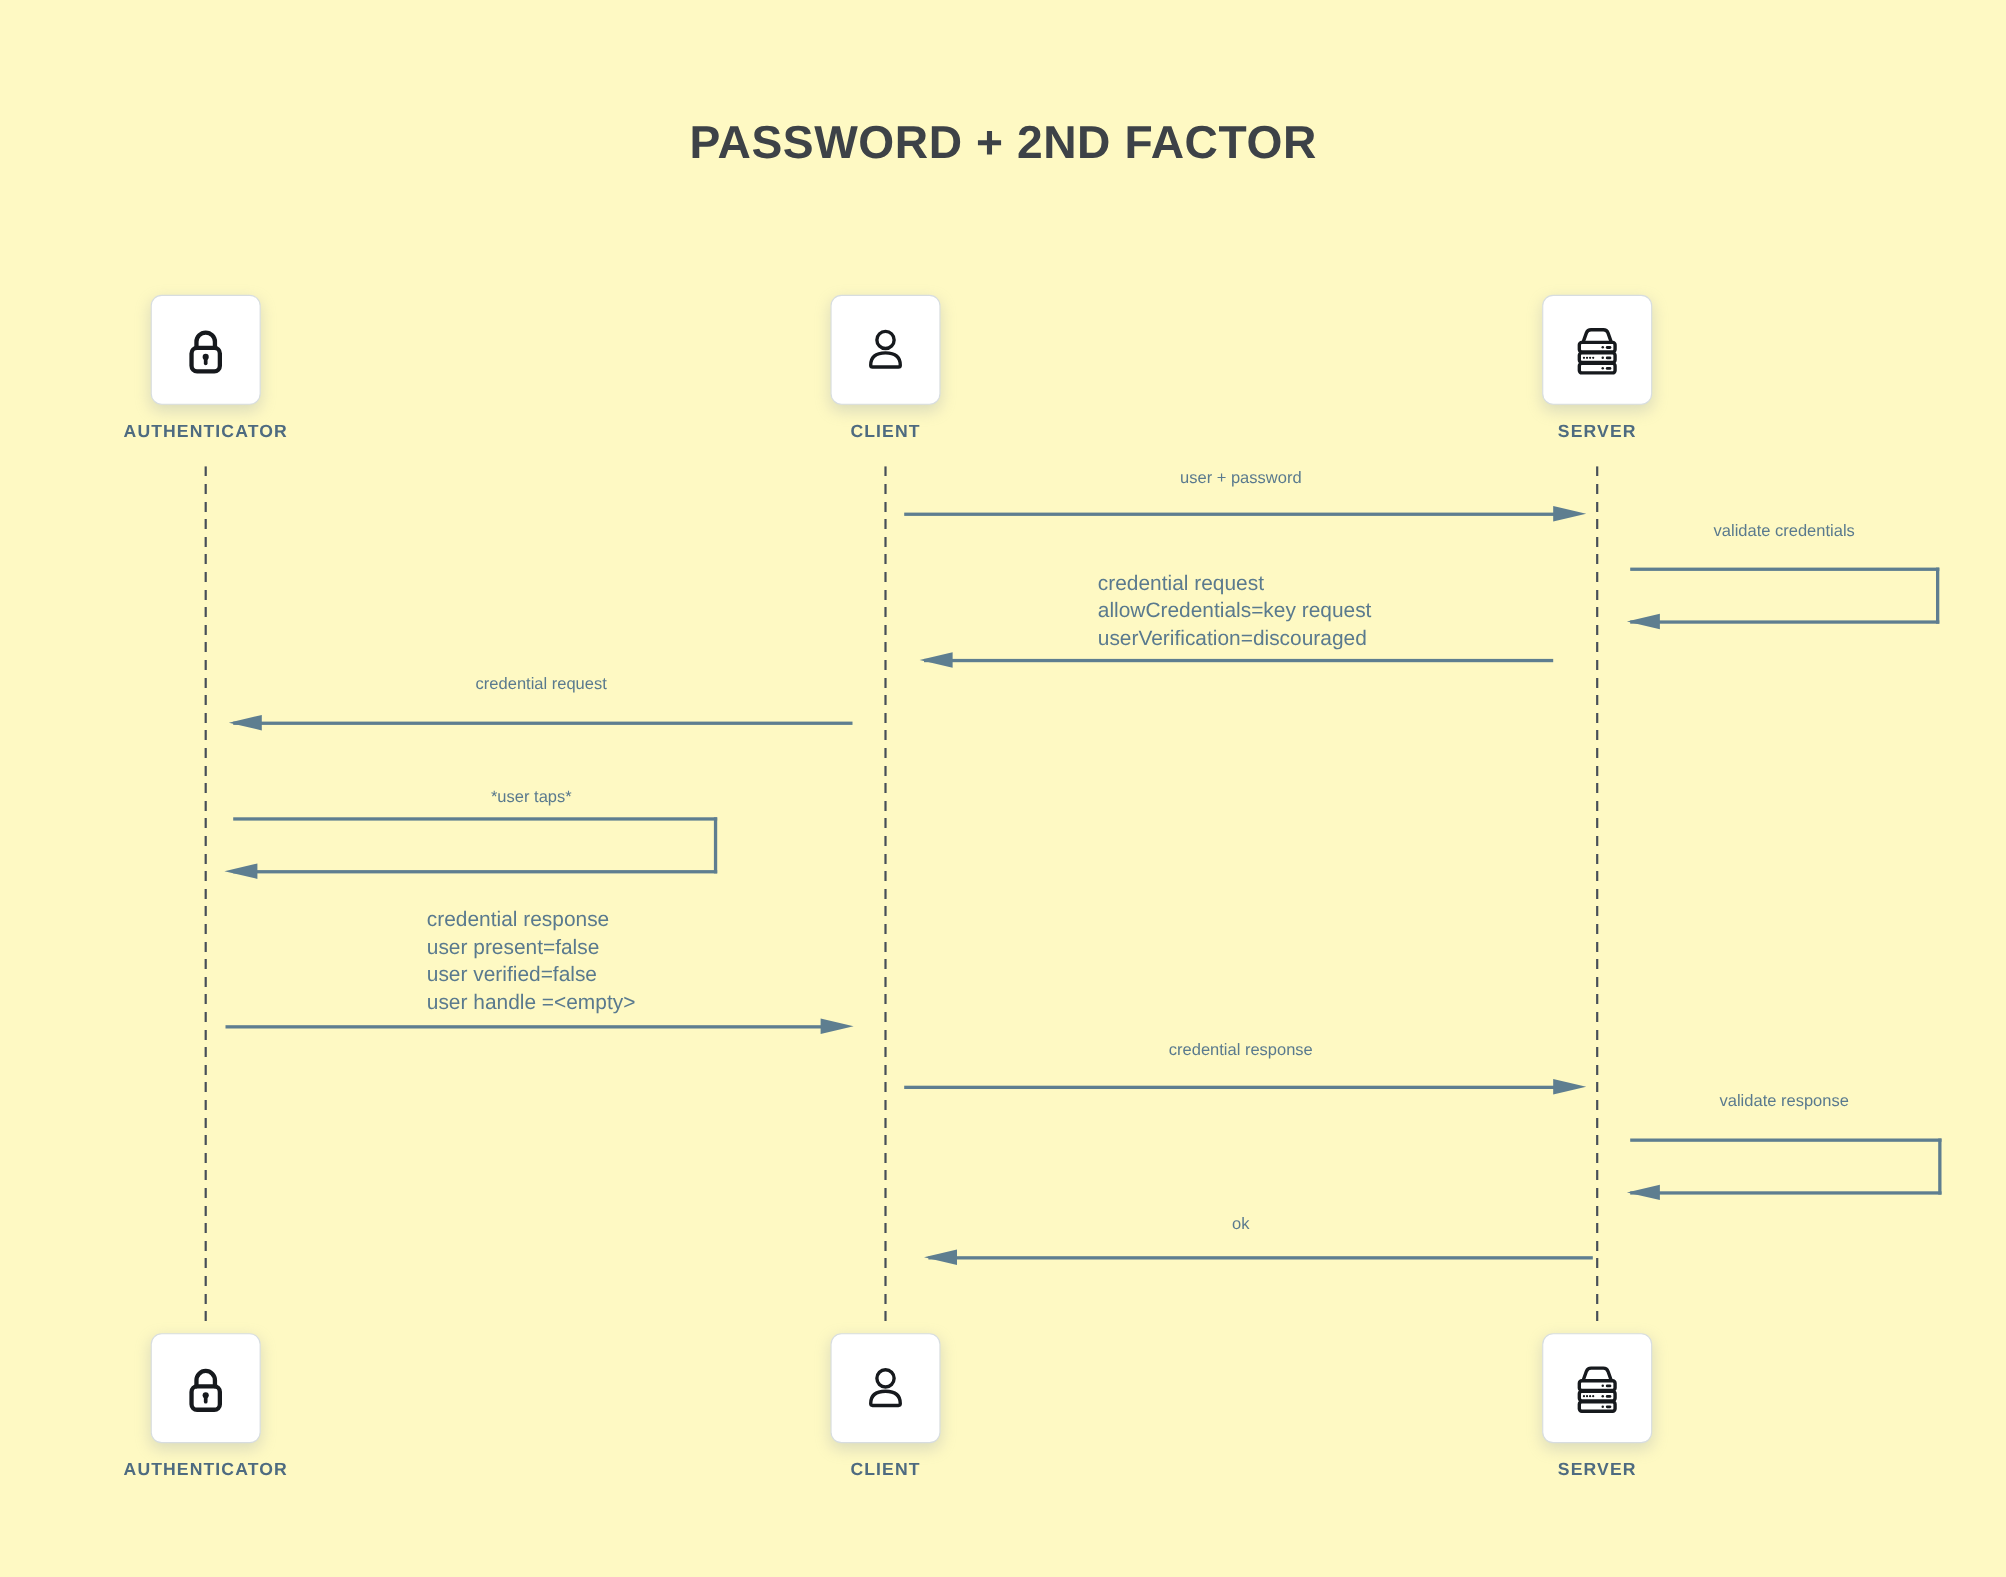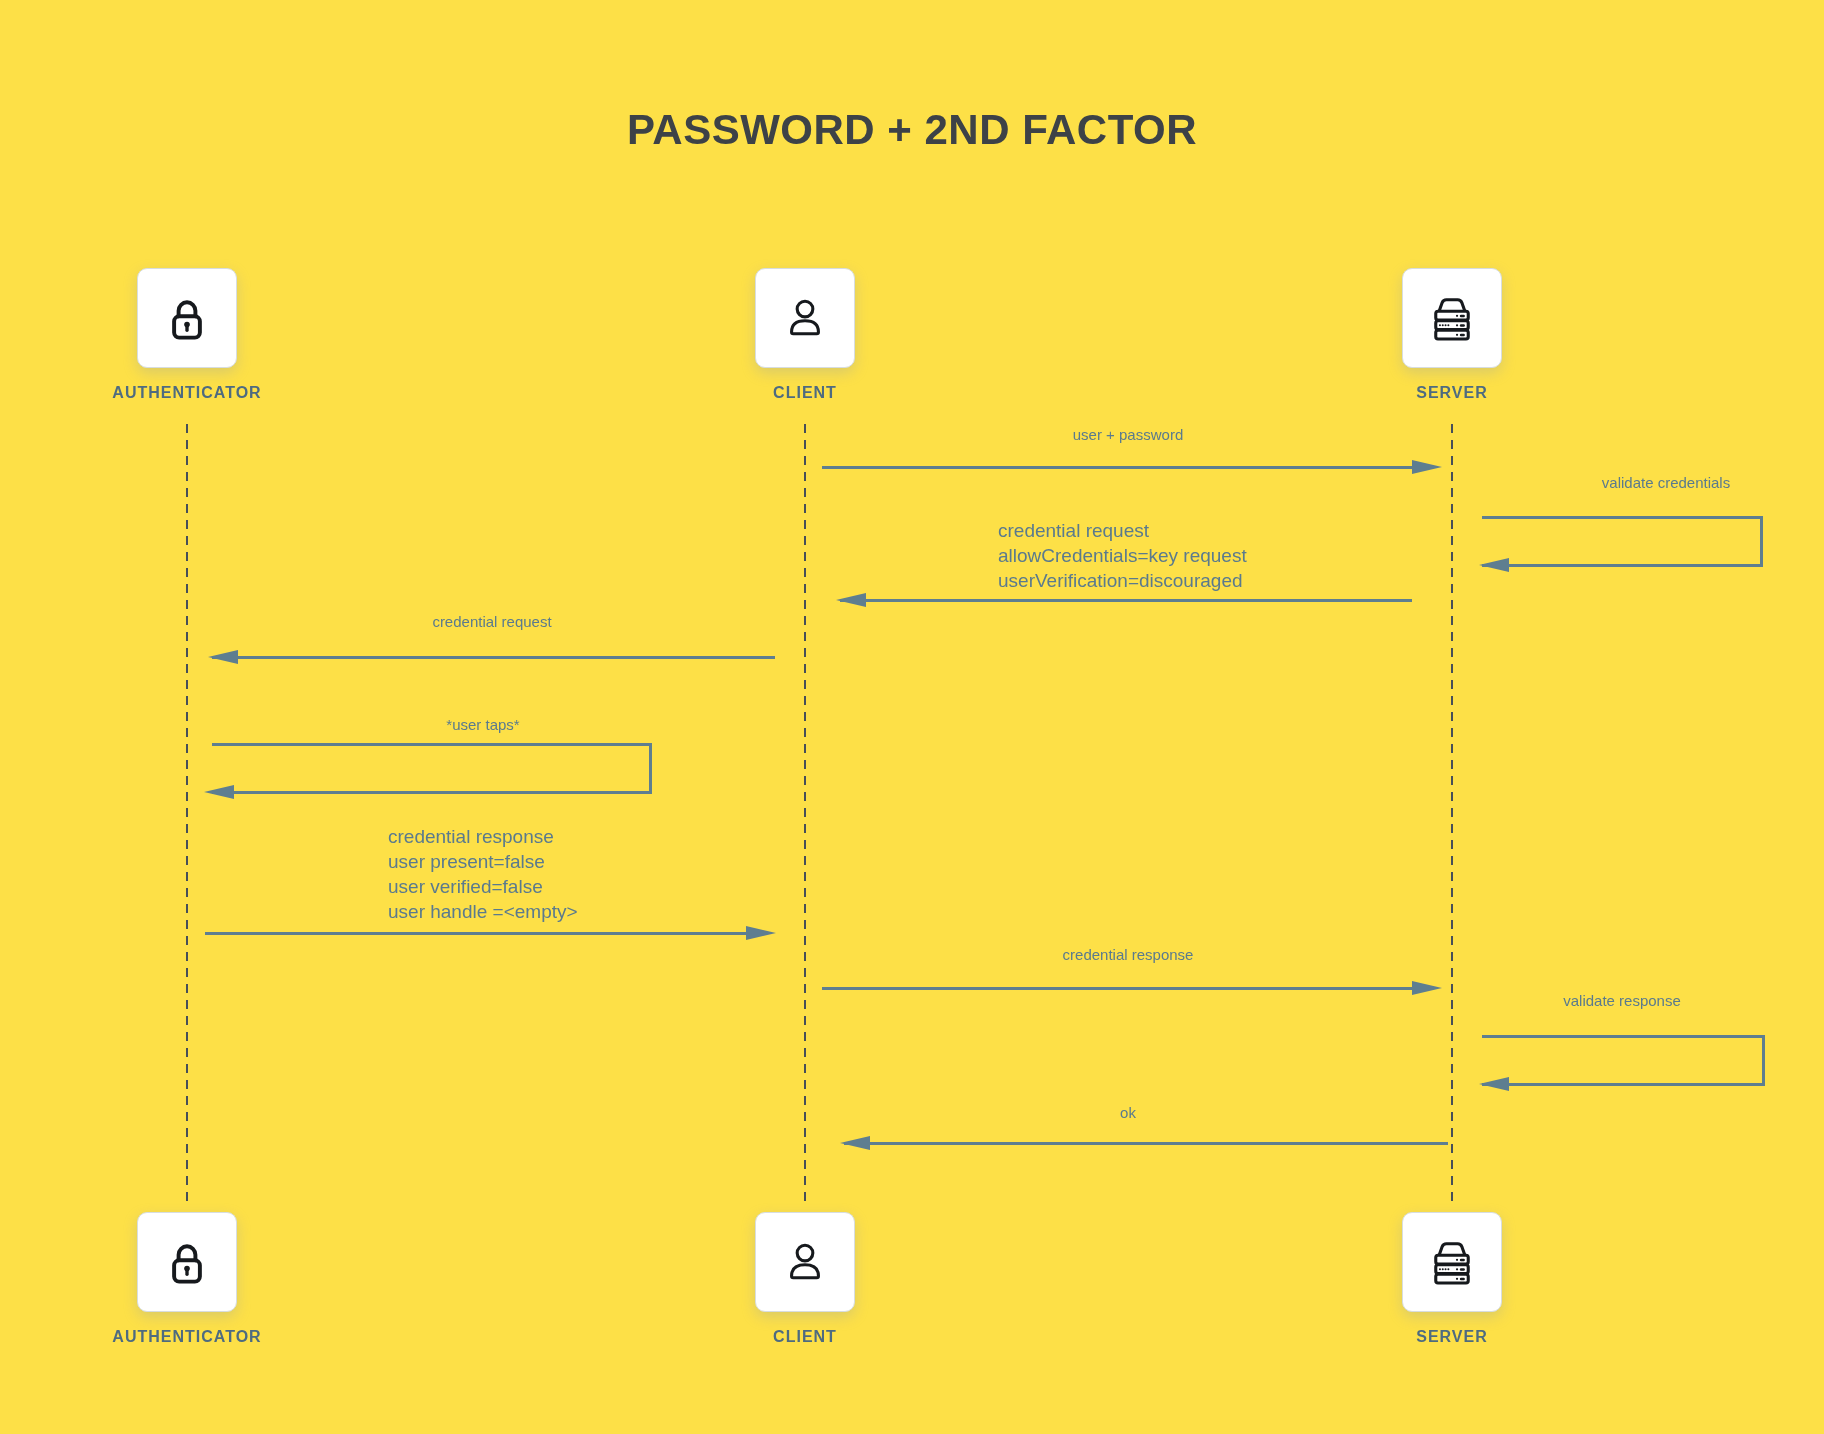--- a/index.html
+++ b/index.html
@@ -1,17 +1,17 @@
 <!DOCTYPE html>
 <html><head>
 <meta charset="utf-8">
 <style>
   html,body{margin:0;padding:0;background:#ffffff;}
   .canvas{
-    position:relative;width:1824px;height:1434px;background:#fde047;overflow:hidden;
+    position:relative;width:1824px;height:1434px;background:#fef9c3;overflow:hidden;
     font-family:"Liberation Sans","DejaVu Sans",sans-serif;
   }
   .title{
     position:absolute;top:106px;left:0;width:100%;text-align:center;
     font-size:42px;font-weight:700;color:#3d4247;letter-spacing:0.5px;
   }
   .actor-card{
     position:absolute;width:100px;height:100px;background:#fff;
     border:1.5px solid #d7dde0;border-radius:10px;
     box-shadow:0 5px 14px rgba(150,162,172,0.33);
@@ -94,21 +94,21 @@
   <div class="actor-label" style="left:1452px;top:384px;">SERVER</div>
 
   <div class="lifeline" style="left:186px;"></div>
   <div class="lifeline" style="left:804px;"></div>
   <div class="lifeline" style="left:1451px;"></div>
 
   <div class="msg-label" style="left:1128px;top:426px;">user + password</div>
   <div class="arrow-line" style="left:822px;top:466px;width:592px;"></div>
   <div class="head-right" style="left:1412px;top:460px;"></div>
 
-  <div class="msg-label" style="left:1622px;top:474px;margin-left:44px;">validate credentials</div>
+  <div class="msg-label" style="left:1622px;top:474px;">validate credentials</div>
   <div class="self-loop" style="left:1482px;top:516px;width:281px;height:51px;"></div>
   <div class="head-left" style="left:1479px;top:558px;"></div>
 
   <div class="msg-lines" style="left:998px;top:518px;">
     <div>credential request</div>
     <div>allowCredentials=key request</div>
     <div>userVerification=discouraged</div>
   </div>
   <div class="arrow-line" style="left:840px;top:599px;width:572px;"></div>
   <div class="head-left" style="left:836px;top:593px;"></div>

